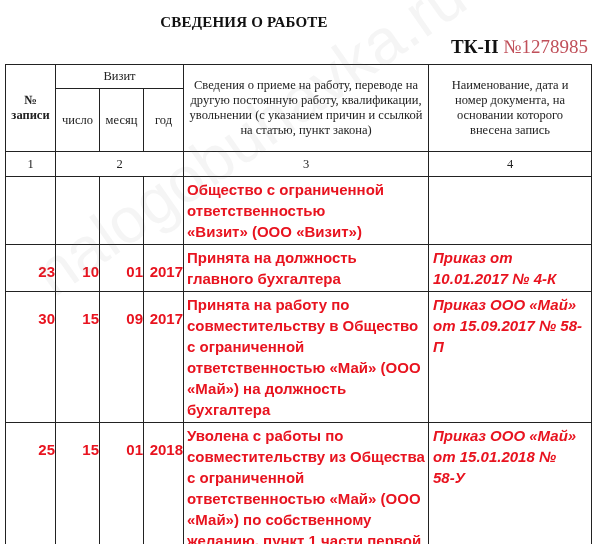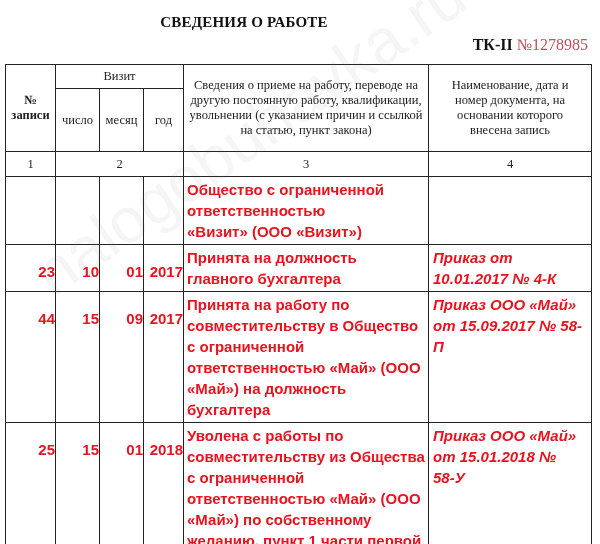--- a/index.html
+++ b/index.html
@@ -23,21 +23,21 @@
       font-weight: bold;
       font-size: 15px;
       color: #111;
       letter-spacing: 0.2px;
     }
     .series {
       position: absolute;
       right: 12px;
       top: 36px;
       font-family: "Liberation Serif", serif;
-      font-size: 16px;
+      font-size: 19px;
       color: #111;
       font-weight: bold;
     }
     .series .num {
       color: #c0505a;
       font-weight: normal;
     }
     .watermark {
       position: absolute;
       left: 20px;
@@ -142,21 +142,21 @@
   <tr style="height:42px">
     <td class="red c">23</td>
     <td class="red c">10</td>
     <td class="red c">01</td>
     <td class="red c">2017</td>
     <td class="red t" style="padding-right:60px;"><span>Принята на должность главного бухгалтера</span></td>
     <td class="red d">Приказ от 10.01.2017 № 4-К</td>
   </tr>
 
   <tr style="height:112px">
-    <td class="red c">44</td>
+    <td class="red c">30</td>
     <td class="red c">15</td>
     <td class="red c">09</td>
     <td class="red c">2017</td>
     <td class="red t">Принята на работу по совместительству в Общество с ограниченной ответственностью «Май» (ООО «Май») на должность бухгалтера</td>
     <td class="red d" style="margin-left:9px;">Приказ ООО «Май» от 15.09.2017 № 58-П</td>
   </tr>
 
   <tr style="height:149px">
     <td class="red c">25</td>
     <td class="red c">15</td>

